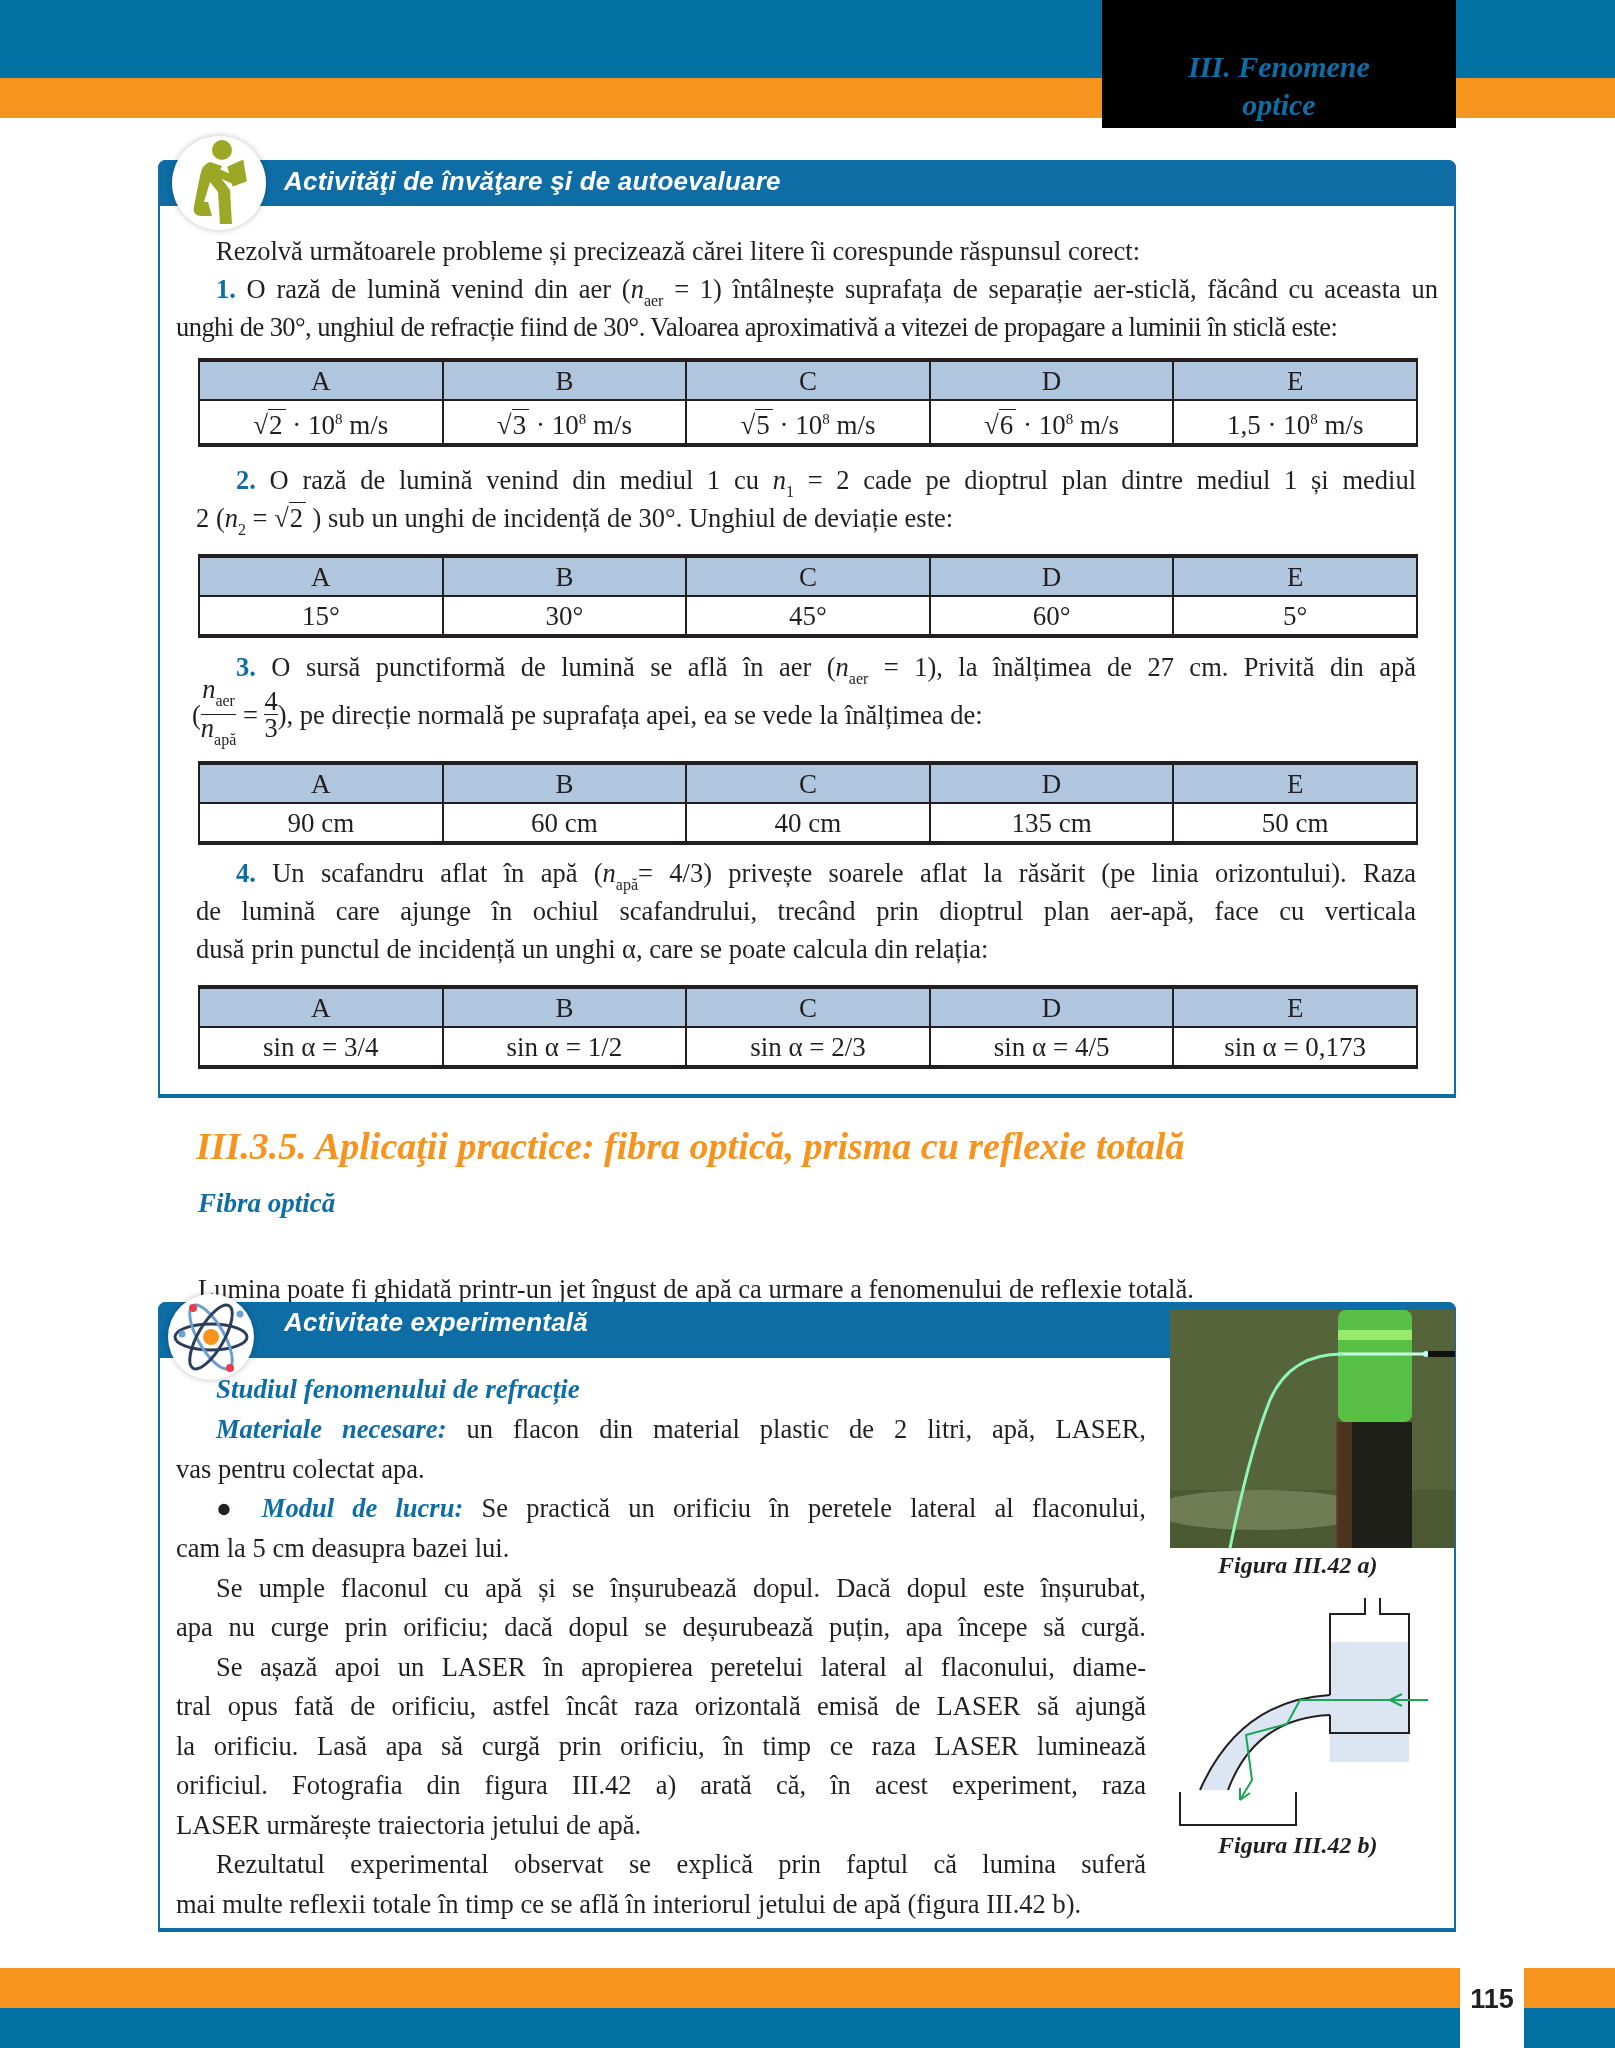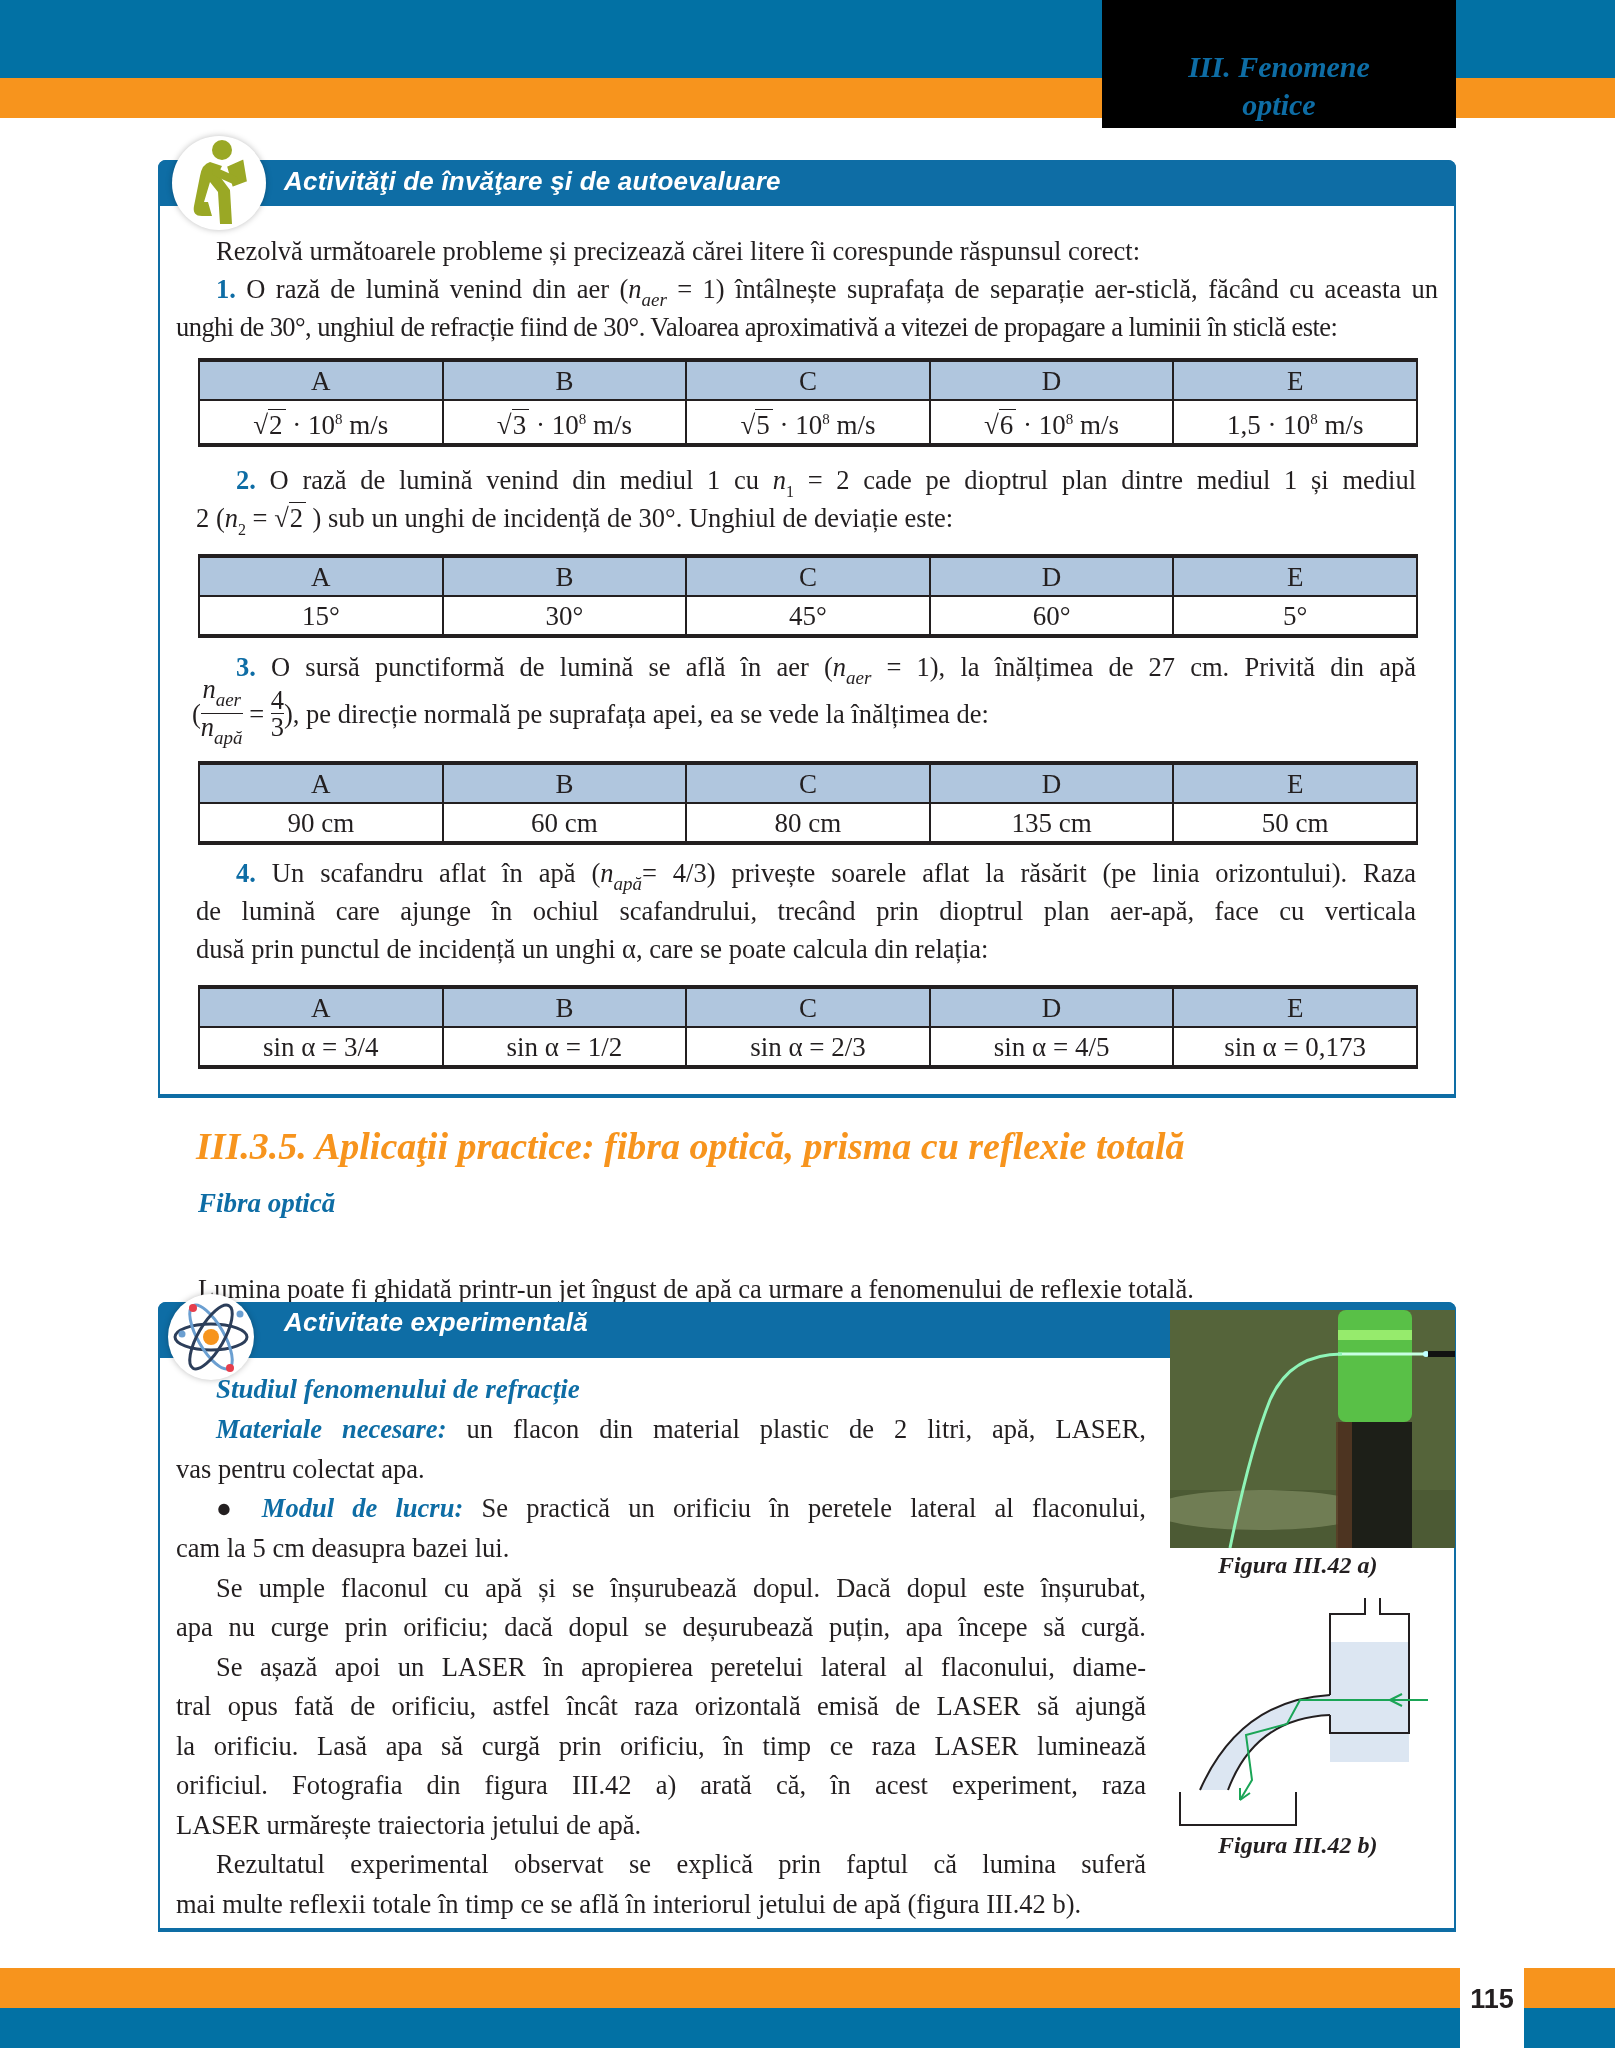--- a/index.html
+++ b/index.html
@@ -29,21 +29,21 @@
     color: #fff; font-size: 26px; letter-spacing: 0.2px; }
   .box-icon { position: absolute; width: 94px; height: 94px; border-radius: 50%; background: #fff;
     box-shadow: 0 0 6px rgba(0,0,0,0.25); overflow: hidden; }
   .box1 { top: 160px; height: 938px; }
   .box1 .box-icon { left: 12px; top: -26px; }
   .box2 { top: 1302px; height: 630px; }
   .box2 .box-icon { left: 8px; top: -10px; width: 86px; height: 86px; }
 
   .txt { position: absolute; font-size: 26.5px; line-height: 30px; white-space: nowrap; }
   .num { color: #0e6da5; font-weight: bold; }
-  sub.s { font-size: 19px; font-style: italic; vertical-align: -8px; }
+  sub.s { font-size: 16px; vertical-align: -8px; }
   sub.n { font-size: 16px; vertical-align: -8px; }
   .it { font-style: italic; }
   .just { text-align: justify; text-align-last: justify; }
 
   
   table.ans { position: absolute; left: 198px; width: 1220px; border-collapse: collapse; font-size: 27px; }
   table.ans td { border: 2.5px solid #231f20; text-align: center; height: 40px; width: 20%; padding: 0; line-height: 36px; }
   table.ans tr.hdr td { background: #b0c6de; }
   table.ans tr:first-child td { border-top-width: 4px; }
   table.ans tr:last-child td { border-bottom-width: 4px; }
@@ -150,21 +150,21 @@
       <tr class="hdr">
     <td>A</td>
     <td>B</td>
     <td>C</td>
     <td>D</td>
     <td>E</td>
   </tr>
   <tr>
     <td>90 cm</td>
     <td>60 cm</td>
-    <td>80 cm</td>
+    <td>40 cm</td>
     <td>135 cm</td>
     <td>50 cm</td>
   </tr>
 </tbody>
   </table>
 
 <div class="txt just" style="left:236px; top:858px; width:1180px;"><span class="num">4.</span> <span>Un scafandru aflat în apă (</span><span class="it">n</span><sub class="s">apă</sub><span>= 4/3) privește soarele aflat la răsărit (pe linia orizontului). Raza</span></div>
 <div class="txt just" style="left:196px; top:896px; width:1220px;">de lumină care ajunge în ochiul scafandrului, trecând prin dioptrul plan aer-apă, face cu verticala</div>
 <div class="txt" style="left:196px; top:934px;">dusă prin punctul de incidență un unghi α, care se poate calcula din relația:</div>
 

